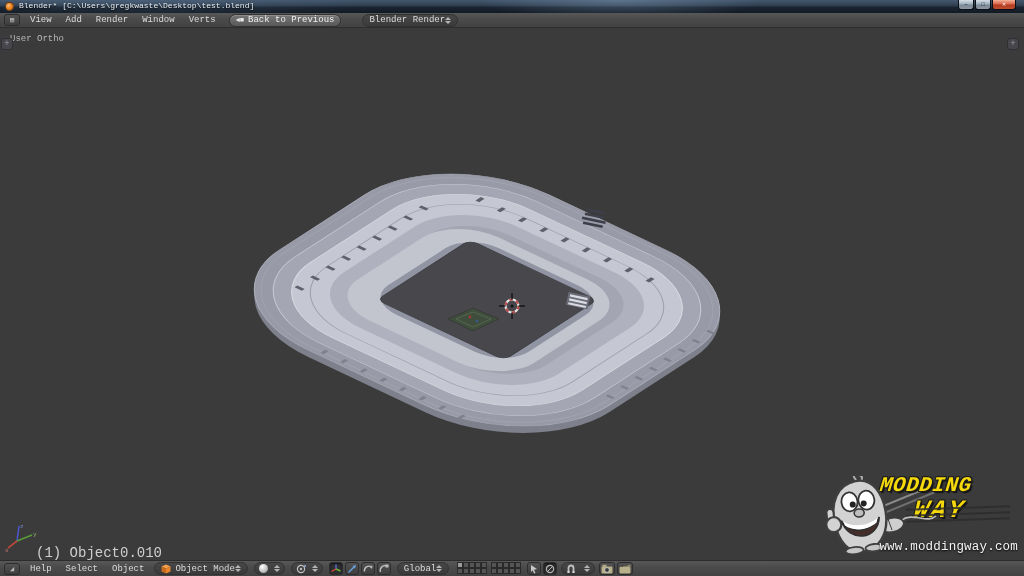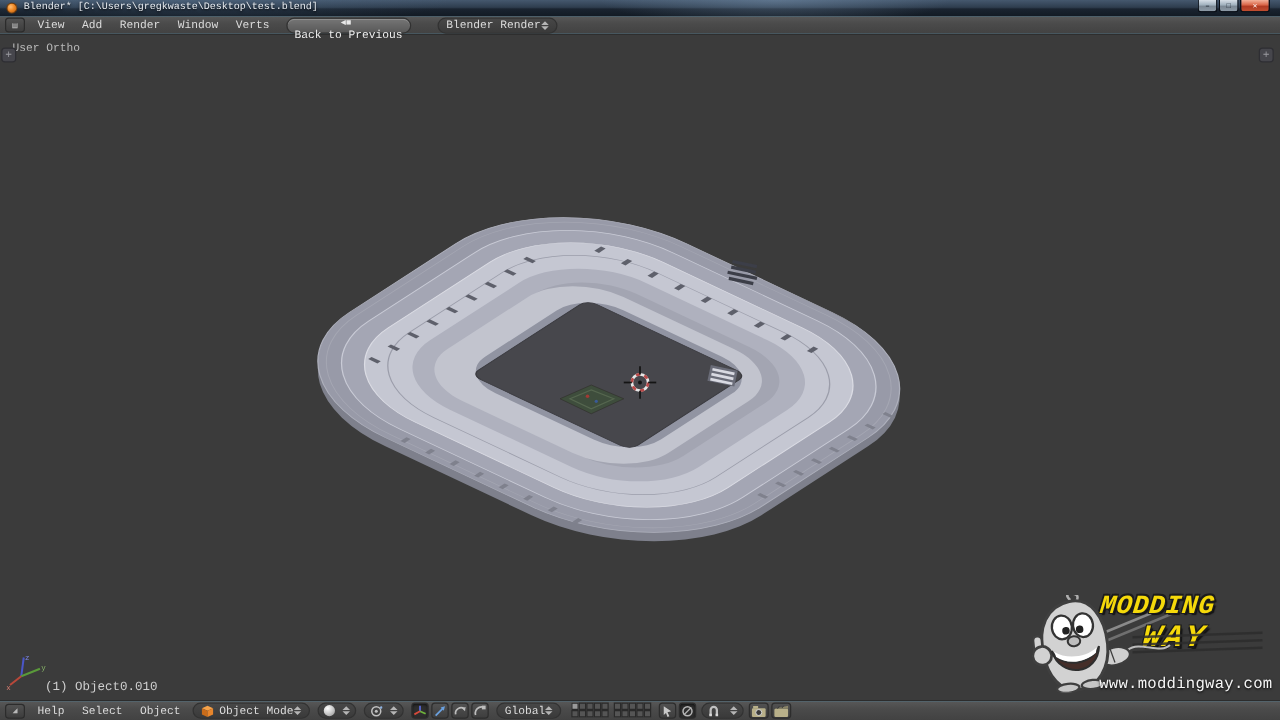--- a/index.html
+++ b/index.html
@@ -78,21 +78,21 @@
   .icon-svg { display:block; }
 
   .layers { display:flex; gap:4px; margin:0 5px; }
   .layer-grid { display:grid; grid-template-columns:repeat(5,6px); grid-template-rows:repeat(2,6px); }
   .layer-cell { width:6px; height:6px; background:#555; border:1px solid #2a2a2a; margin:-0.5px; }
   .layer-cell.on { background:#9a9a9a; }
 
   
   .viewport { position:absolute; top:28px; left:0; width:1024px; height:532px; background:#3b3b3b; overflow:hidden; }
   .vp-label { position:absolute; left:10px; top:6px; font-size:9px; color:#b9b9b9; z-index:6; }
-  .vp-object-label { position:absolute; left:36px; top:517px; font-size:10px; color:#cfcfcf; z-index:6; }
+  .vp-object-label { position:absolute; left:36px; top:517px; font-size:14px; color:#cfcfcf; z-index:6; }
   .region-handle {
     position:absolute; top:10px; width:12px; height:12px; border-radius:3px;
     background:#46464c; border:1px solid #2e2e33; color:#9a9aa0;
     font-size:9px; line-height:10px; text-align:center; z-index:6;
   }
   .region-handle.left { left:1px; } .region-handle.right { right:5px; }
   .scene-svg { position:absolute; left:0; top:0; z-index:1; }
   .axis-gizmo { position:absolute; left:4px; top:494px; z-index:6; }
 
   
@@ -136,21 +136,21 @@
   </div>
 
   <div class="bheader info-header">
     <span class="ed-btn">▤</span>
     <span class="menu-item">View</span>
     <span class="menu-item">Add</span>
     <span class="menu-item">Render</span>
     <span class="menu-item">Window</span>
     <span class="menu-item">Verts</span>
 
-    <span class="btn" style="margin-left:6px;flex-direction:column;">
+    <span class="btn" style="margin-left:6px;">
       <span class="back-glyph">◄■</span>
       <span>Back to Previous</span>
     </span>
 
     <span class="dd" style="margin-left:18px; min-width:92px;">
       <span>Blender Render</span>
       <span class="arrows" style="margin-left:auto;">
         <span class="tri-up"></span>
           <span class="tri-down"></span>
       </span>

